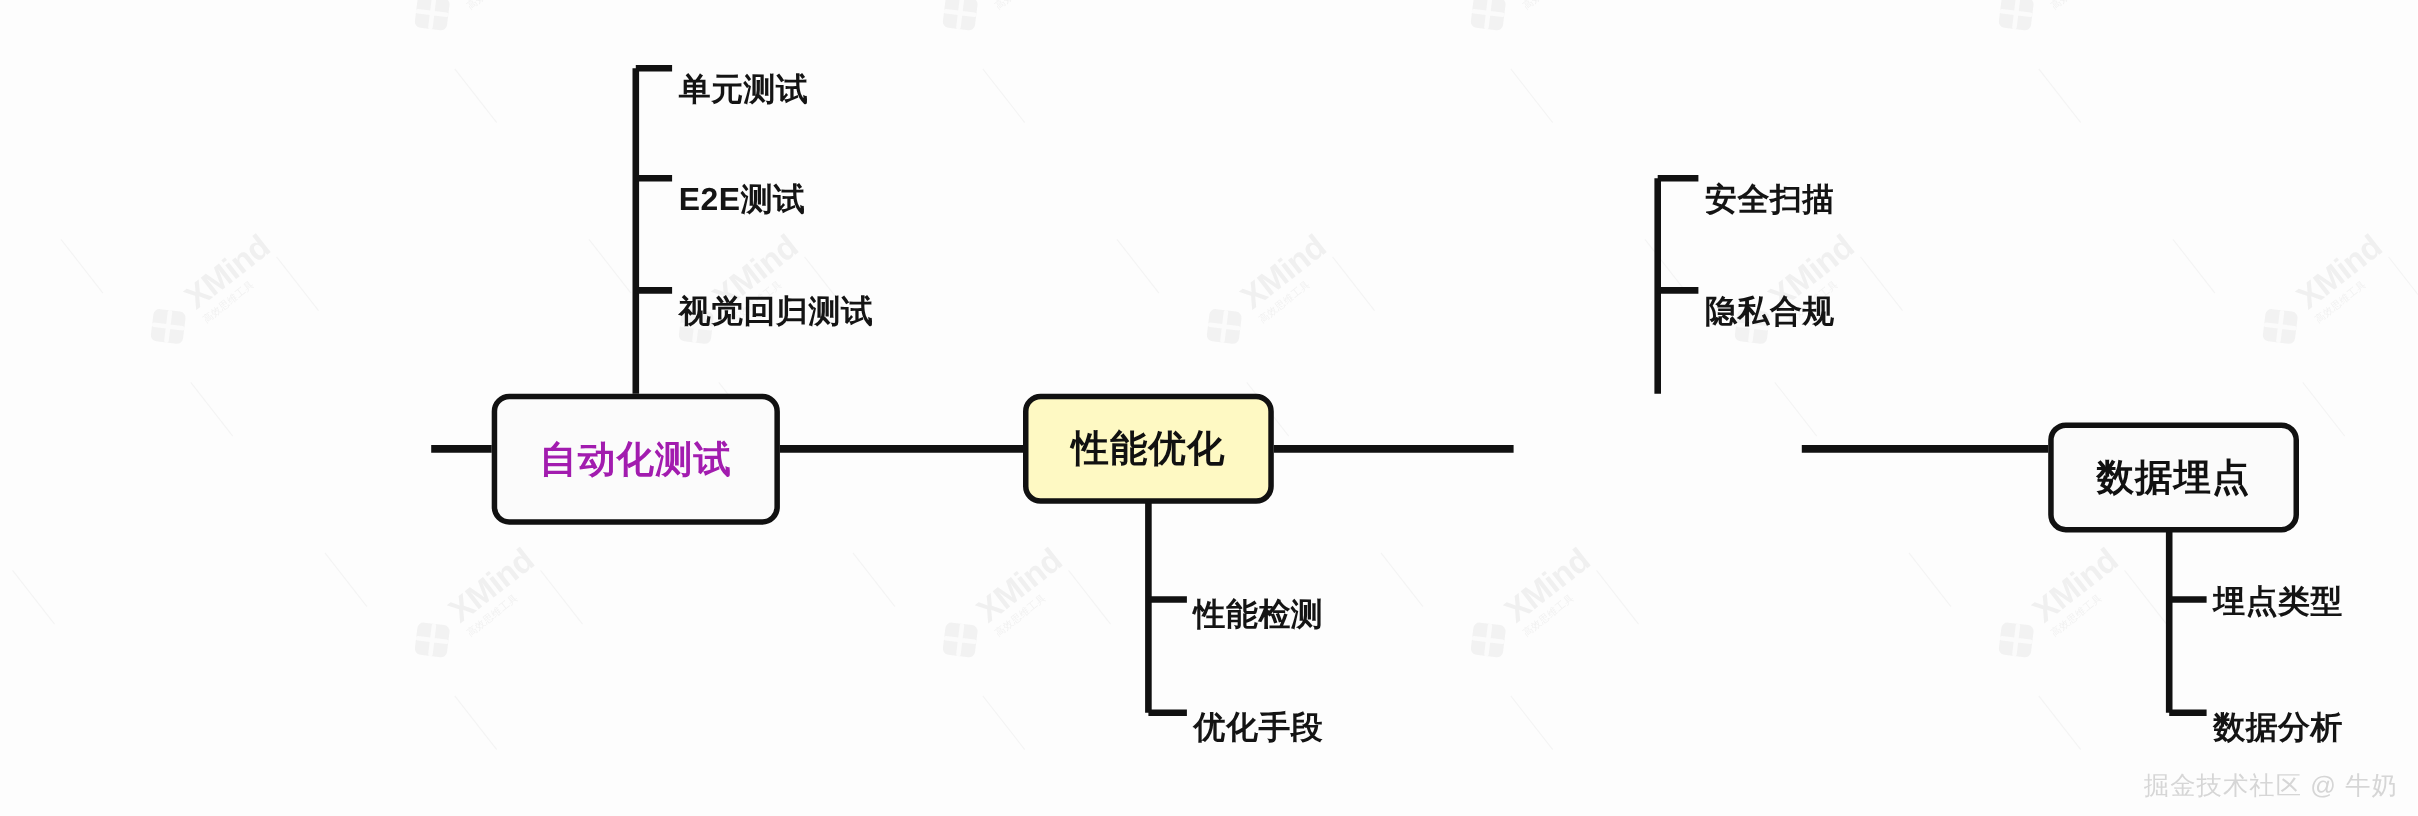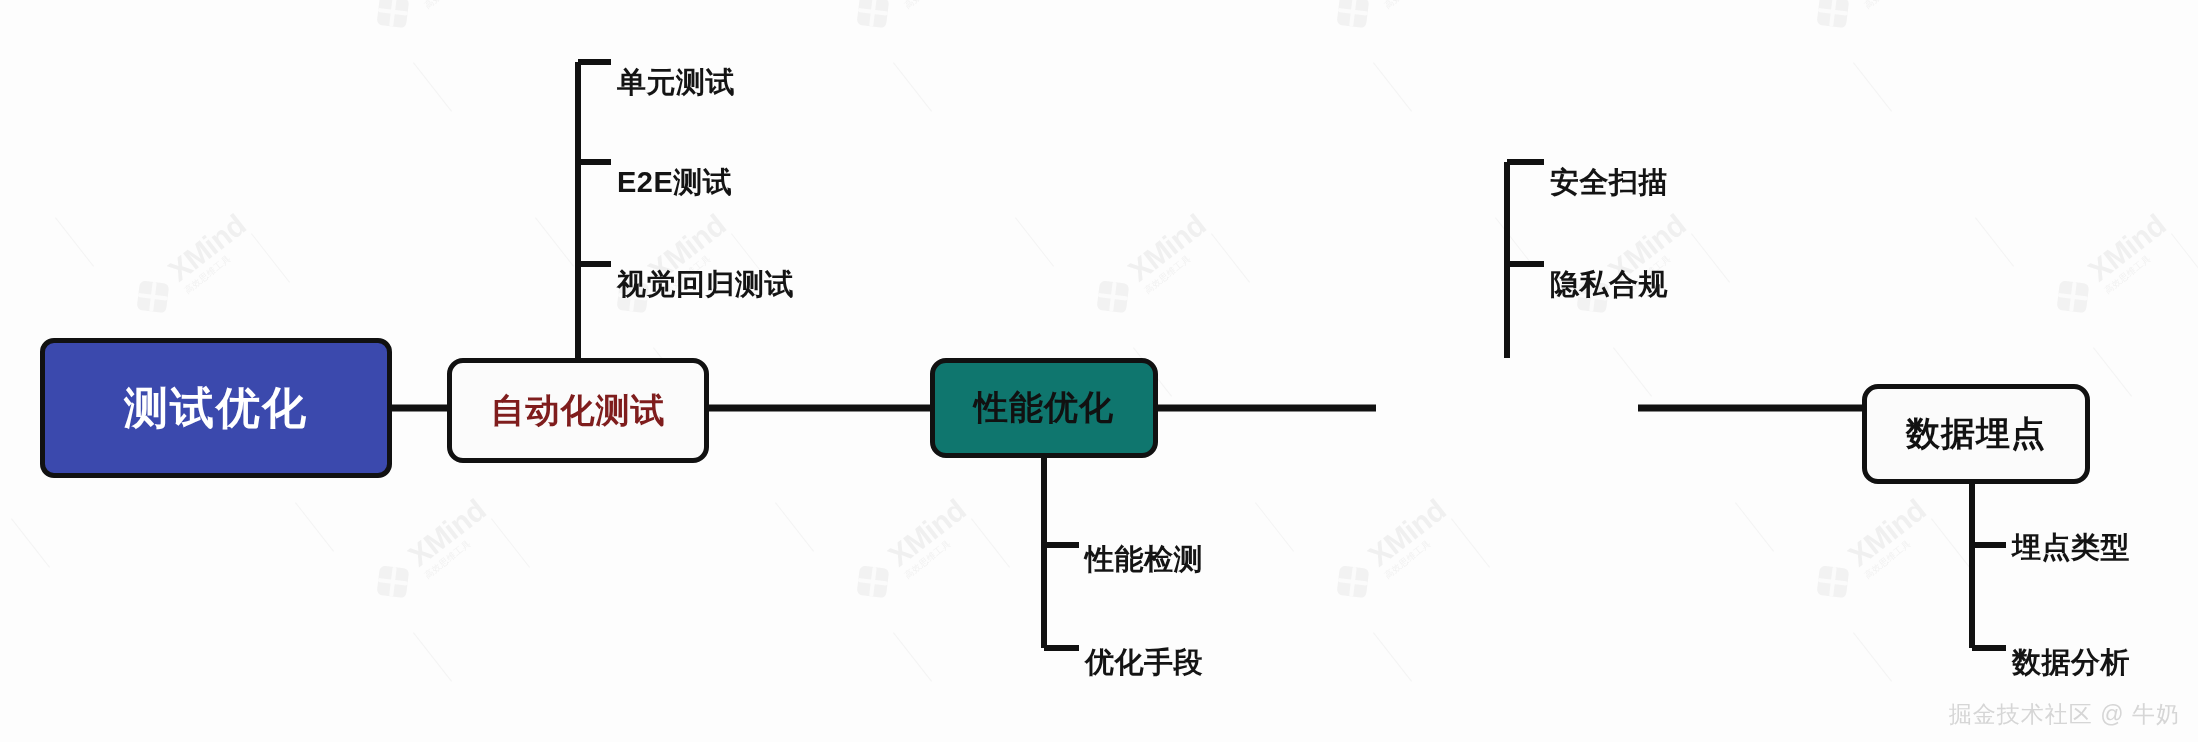--- a/index.html
+++ b/index.html
@@ -336,25 +336,24 @@
       <path d="M1507 358 L1507 162"></path>
       <path d="M1507 162 L1544 162"></path>
       <path d="M1507 264 L1544 264"></path>
 
       <path d="M1972 408 L1972 648"></path>
       <path d="M1972 545 L2006 545"></path>
       <path d="M1972 648 L2006 648"></path>
     </g>
   </svg>
 
-  <div class="node node-root" style="left: 40px; top: 338px; width: 352px; height: 140px; background: rgb(59, 73, 173); color: rgb(255, 255, 255); border-color: rgb(17, 17, 17);">测试优化</div>
-
-  <div class="node node-branch" style="left: 447px; top: 358px; width: 262px; height: 105px; background: rgb(251, 251, 251); color: #7f1d1d; border-color: rgb(17, 17, 17);">自动化测试</div>
-
-  <div class="node node-branch" style="left: 930px; top: 358px; width: 228px; height: 100px; background: #0f766e; color: rgb(17, 17, 17); border-color: rgb(17, 17, 17);">性能优化</div>
+
+  <div class="node node-branch" style="left: 447px; top: 358px; width: 262px; height: 119px; background: rgb(251, 251, 251); color: #a21caf; border-color: rgb(17, 17, 17);">自动化测试</div>
+
+  <div class="node node-branch" style="left: 930px; top: 358px; width: 228px; height: 100px; background: #fef9c3; color: rgb(17, 17, 17); border-color: rgb(17, 17, 17);">性能优化</div>
 
 
   <div class="node node-branch" style="left: 1862px; top: 358px; width: 228px; height: 100px; background: rgb(251, 251, 251); color: rgb(17, 17, 17); border-color: rgb(17, 17, 17); margin-top: 26px;">数据埋点</div>
 
   <div class="leaf" style="left: 617px; top: 68px; color: rgb(20, 20, 20);">单元测试</div>
   <div class="leaf" style="left: 617px; top: 168px; color: rgb(20, 20, 20);">E2E测试</div>
   <div class="leaf" style="left: 617px; top: 270px; color: rgb(20, 20, 20);">视觉回归测试</div>
 
   <div class="leaf" style="left: 1085px; top: 545px; color: rgb(20, 20, 20);">性能检测</div>
   <div class="leaf" style="left: 1085px; top: 648px; color: rgb(20, 20, 20);">优化手段</div>

